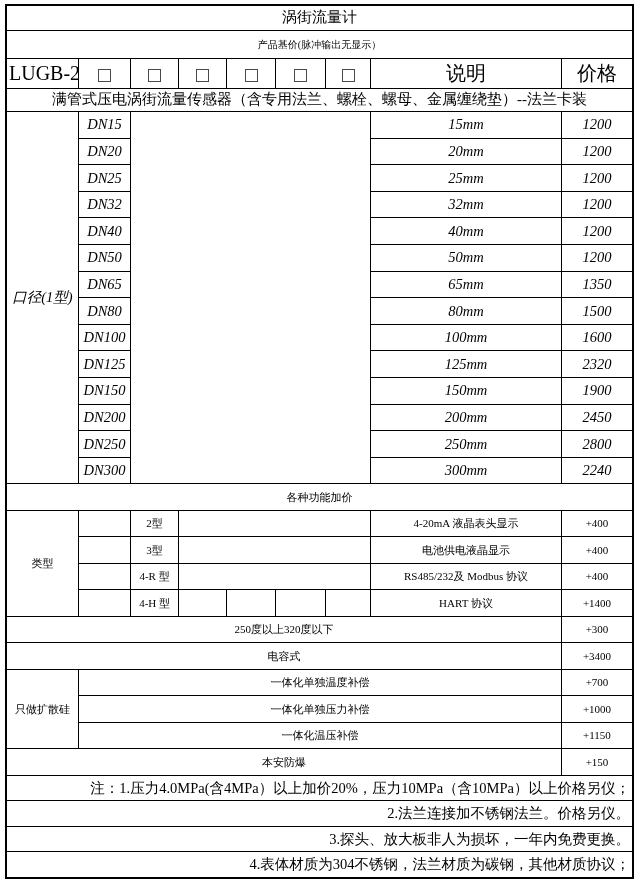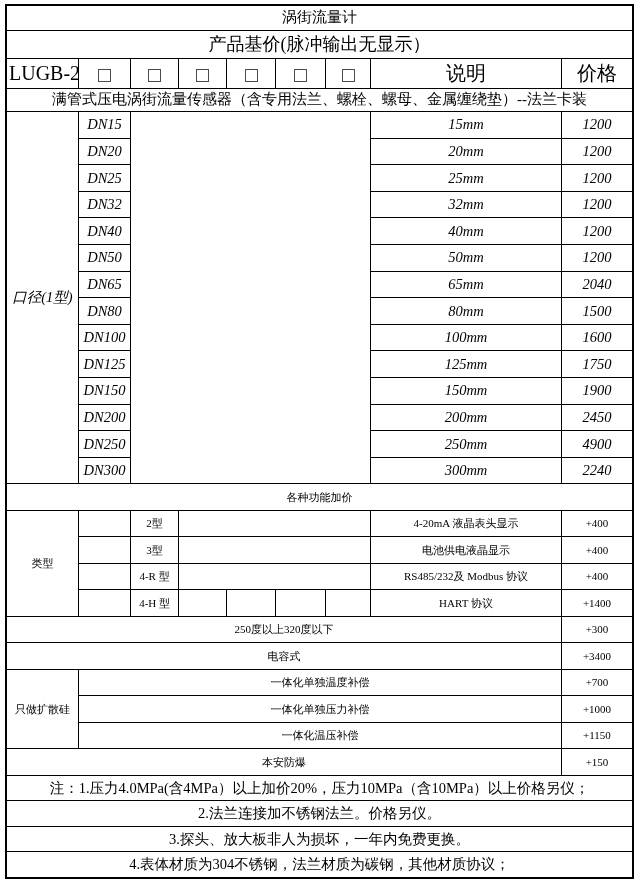--- a/index.html
+++ b/index.html
@@ -28,26 +28,26 @@
     padding: 0 2px;
     text-align: center;
     vertical-align: middle;
     font-size: 14px;
     line-height: 1.15;
     overflow: hidden;
     white-space: nowrap;
   }
   td.wrap { white-space: normal; }
   tr.r-title  td { height: 24px; font-size: 15px; }
-  tr.r-sub    td { height: 27px; font-size: 18px; }
+  tr.r-sub    td { height: 27px; font-size: 10px; }
   tr.r-head   td { height: 29px; font-size: 20px; }
   tr.r-sensor td { height: 22px; font-size: 15px; margin-top: 44px; }
   tr.r-dn     td { height: 25.6px; font-size: 14.5px; font-style: italic; }
   tr.r-sec    td { height: 25.5px; font-size: 11px; }
-  tr.r-note   td { height: 24.5px; font-size: 14.5px; }
+  tr.r-note   td { height: 24.5px; font-size: 14.5px; text-align: right; }
   td.price-cell { font-size: 15px; margin-top: 40px; }
   td.left-note { text-align: left; padding-left: 10px; }
   .checkbox-sq {
     display: inline-block;
     width: 11px;
     height: 11px;
     border: 1.5px solid #4a4a4a;
     background: #fff;
     vertical-align: middle;
   }
@@ -122,51 +122,51 @@
     <td class="price-cell">1200</td>
   </tr>
   <tr class="r-dn">
     <td>DN50</td>
     <td>50mm</td>
     <td class="price-cell">1200</td>
   </tr>
   <tr class="r-dn">
     <td>DN65</td>
     <td>65mm</td>
-    <td class="price-cell">2040</td>
+    <td class="price-cell">1350</td>
   </tr>
   <tr class="r-dn">
     <td>DN80</td>
     <td>80mm</td>
     <td class="price-cell">1500</td>
   </tr>
   <tr class="r-dn">
     <td>DN100</td>
     <td>100mm</td>
     <td class="price-cell">1600</td>
   </tr>
   <tr class="r-dn">
     <td>DN125</td>
     <td>125mm</td>
-    <td class="price-cell">1750</td>
+    <td class="price-cell">2320</td>
   </tr>
   <tr class="r-dn">
     <td>DN150</td>
     <td>150mm</td>
     <td class="price-cell">1900</td>
   </tr>
   <tr class="r-dn">
     <td>DN200</td>
     <td>200mm</td>
     <td class="price-cell">2450</td>
   </tr>
   <tr class="r-dn">
     <td>DN250</td>
     <td>250mm</td>
-    <td class="price-cell">4900</td>
+    <td class="price-cell">2800</td>
   </tr>
   <tr class="r-dn">
     <td>DN300</td>
     <td>300mm</td>
     <td class="price-cell">2240</td>
   </tr>
 
   <tr class="r-sec">
     <td colspan="9">各种功能加价</td>
   </tr>

